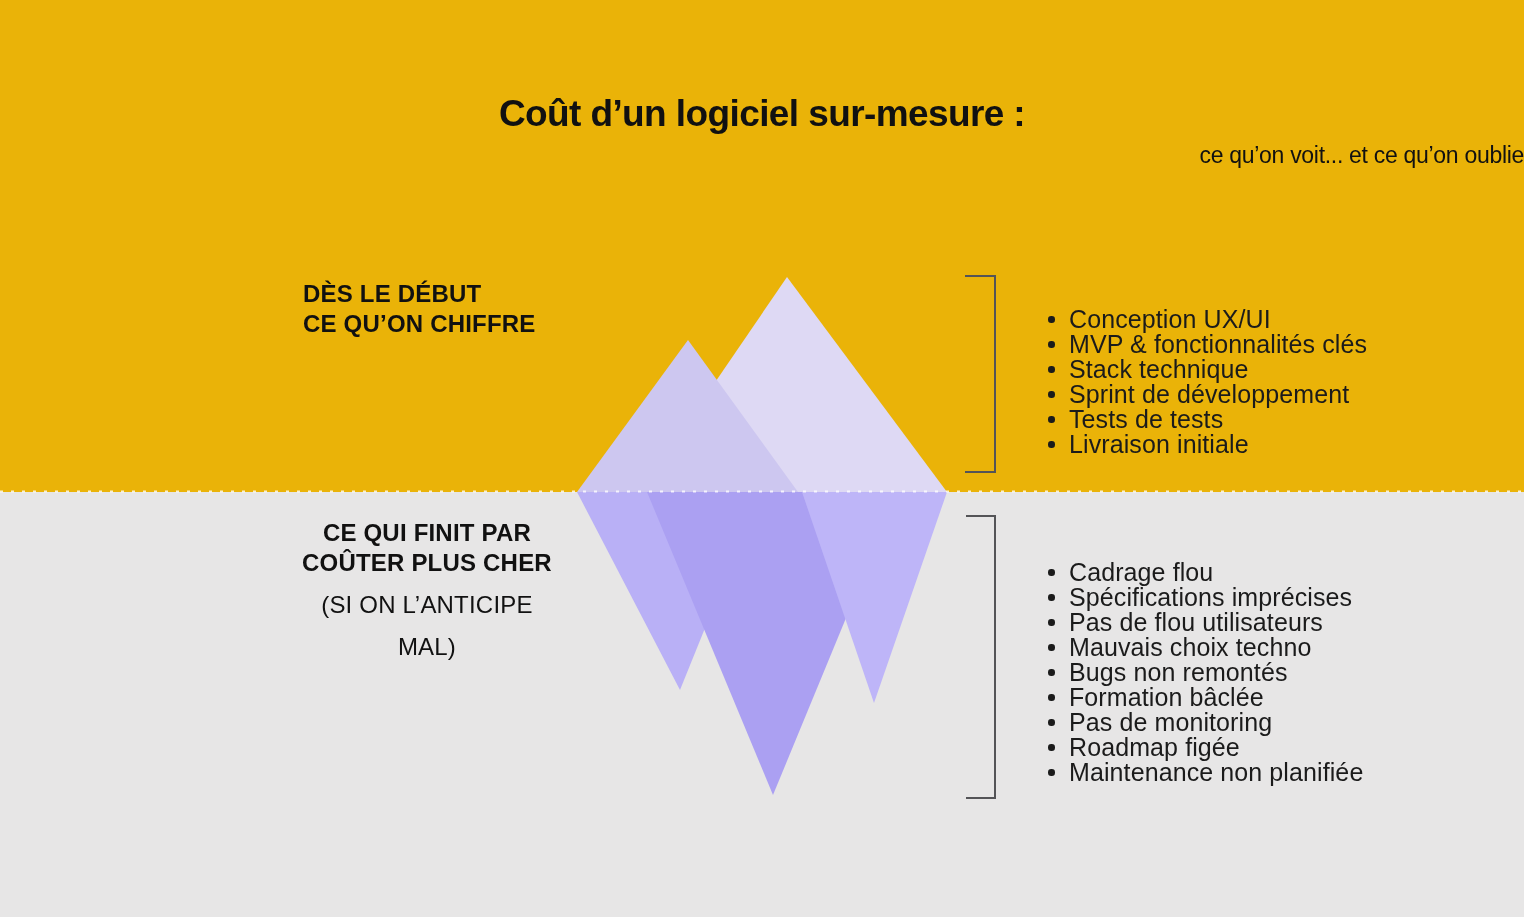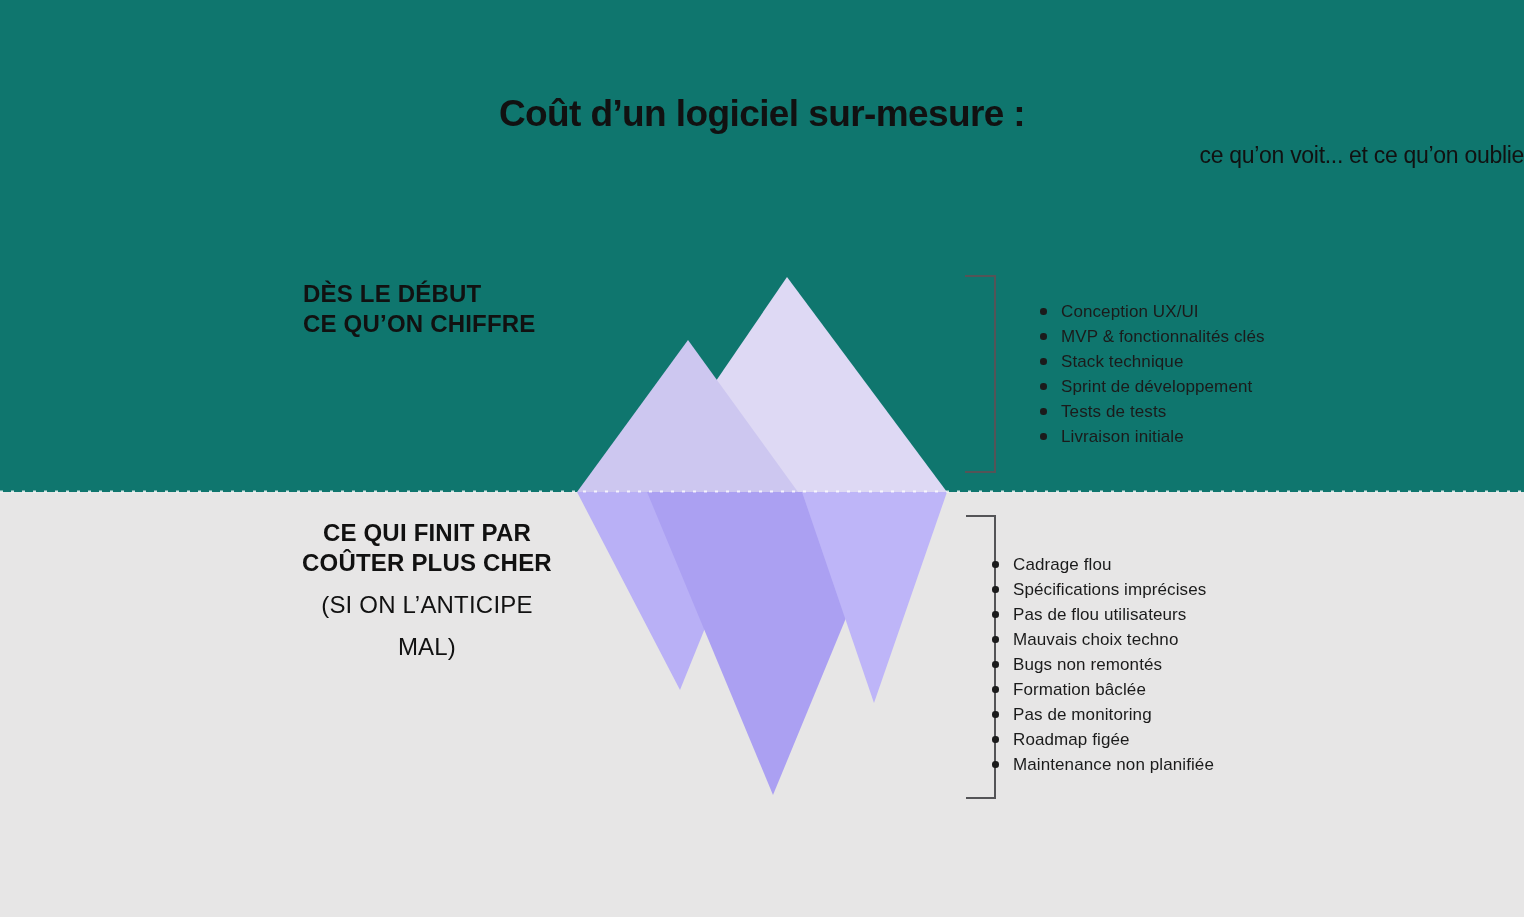--- a/index.html
+++ b/index.html
@@ -1,20 +1,20 @@
 <!DOCTYPE html>
 <html lang="fr"><head>
 <meta charset="utf-8">
 <style>
   html, body { margin: 0; padding: 0; }
   .canvas {
     position: relative;
     width: 1524px;
     height: 917px;
-    background: #0f766e;
+    background: #eab308;
     overflow: hidden;
     font-family: "Liberation Sans", "DejaVu Sans", sans-serif;
     color: #111;
   }
   .water-band {
     position: absolute;
     left: 0; top: 492px;
     width: 100%; height: 425px;
     background: #e7e6e6;
   }
@@ -50,39 +50,39 @@
     font-weight: 700;
     line-height: 30px;
     letter-spacing: 0.2px;
     text-transform: uppercase;
   }
   .side-label .normal-line { font-weight: 400; margin-top: 12px; }
   .label-above { left: 303px; top: 279px; }
   .label-below { left: 302px; top: 518px; text-align: center; }
   ul.bullet-list {
     position: absolute;
-    margin: 4px;
+    margin: 12px;
     padding: 0;
     list-style: none;
-    font-size: 17px;
+    font-size: 25px;
     line-height: 25px;
     color: #1b1b1b;
     letter-spacing: 0.1px;
   }
   ul.bullet-list li { position: relative; padding-left: 24px; }
   ul.bullet-list li::before {
     content: "";
     position: absolute;
     left: 3px; top: 9px;
     width: 6.5px; height: 6.5px;
     border-radius: 50%;
     background: #1b1b1b;
   }
   .list-above { left: 1033px; top: 295px; }
-  .list-below { left: 985px; top: 548px; }
+  .list-below { left: 1033px; top: 548px; }
 </style>
 </head>
 <body>
 
 <div class="canvas">
 
   <div class="water-band"></div>
 
   <svg class="iceberg-svg" viewBox="0 0 1524 917" aria-hidden="true">
 

